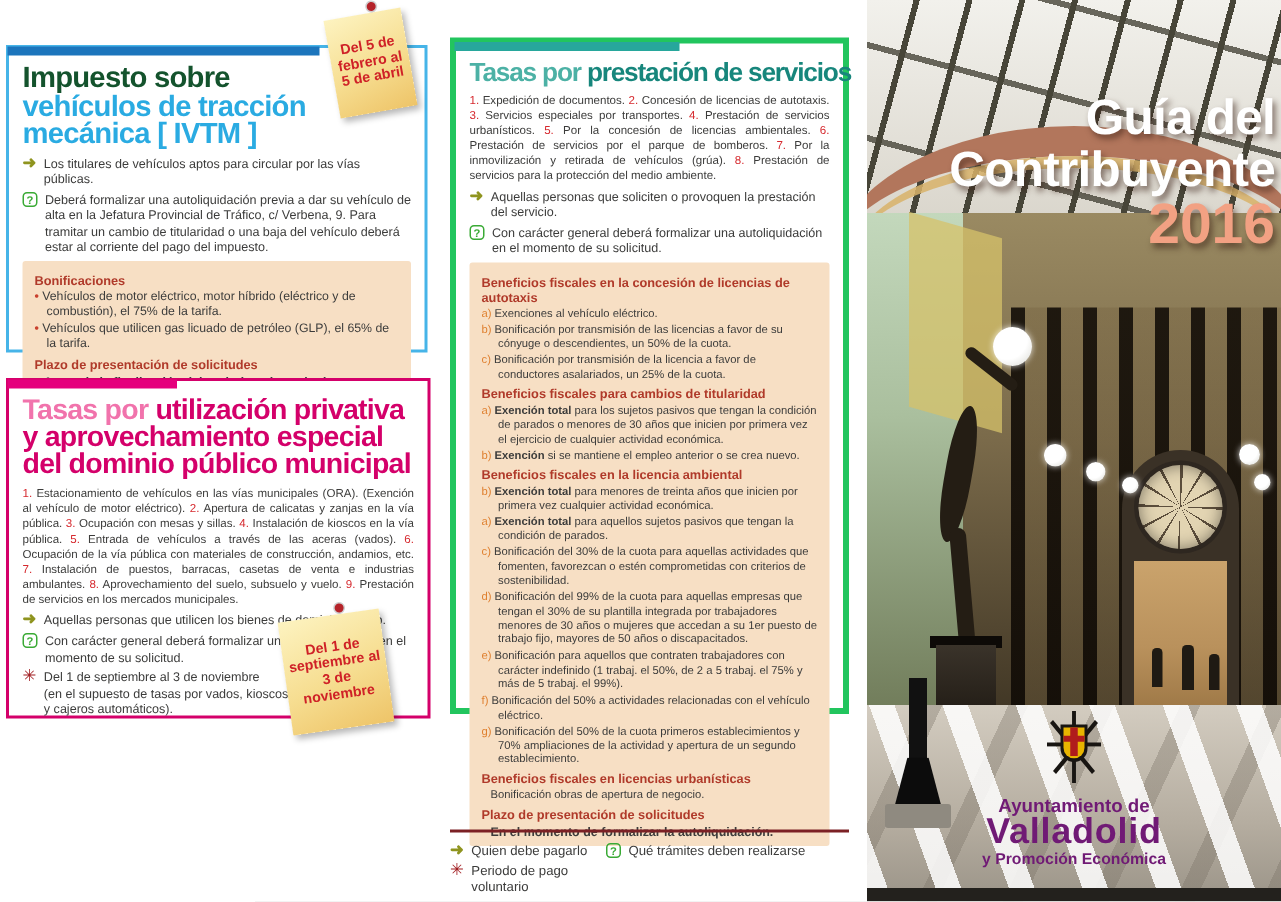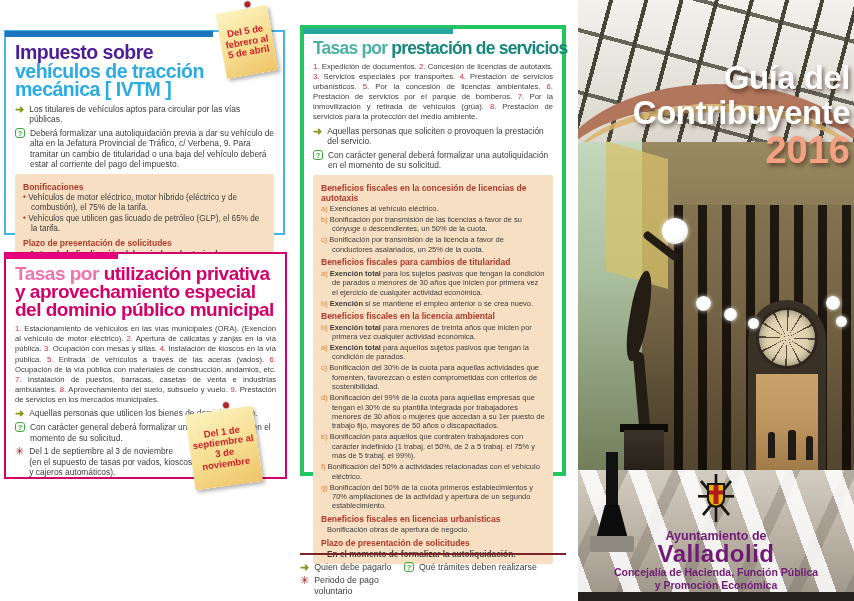--- a/index.html
+++ b/index.html
@@ -14,21 +14,21 @@
   #serv-box  { left:300px; top:25px; width:266px; height:451px; border:4px solid #22c55e; }
   .tab { position:absolute; top:-1px; left:-1px; height:6px; }
   #ivtm-box .tab { width:208px; background:#1c75bc; }
   #priv-box .tab { width:113px; background:#e5007d; }
   #serv-box .tab { width:150px; background:#27a79c; }
   .bx-in { padding:10px 9px 5px; }
   h2 { font-weight:bold; line-height:.95; letter-spacing:-0.5px; margin:1px 0 5px; }
   #ivtm-box h2 { font-size:19.5px; width:225px; }
   #priv-box h2 { font-size:19px; }
   #serv-box h2 { font-size:17.5px; letter-spacing:-0.8px; white-space:nowrap; }
-  #ivtm-box .t1 { color:#4c1d95; } #ivtm-box .t2 { color:#2aabe2; }
+  #ivtm-box .t1 { color:#14532d; } #ivtm-box .t2 { color:#2aabe2; }
   #priv-box .t1 { color:#f173ac; } #priv-box .t2 { color:#d4006a; }
   #serv-box .t1 { color:#4cb1a5; } #serv-box .t2 { color:#17867c; }
   .item { display:flex; gap:5px; margin:3px 0; font-size:8.4px; line-height:1.25; }
   .ic-arrow { color:#8f941f; font-size:11px; line-height:1; font-weight:bold; flex:none; }
   .ic-q { width:10px; height:10px; border:1px solid #3aaa35; border-radius:3px; color:#3aaa35;
           font-size:7.5px; font-weight:bold; text-align:center; line-height:9px; flex:none; }
   .ic-star { color:#a11d21; font-size:11px; line-height:1; flex:none; }
   .peach { background:#f7dfc4; border-radius:2px; padding:5px 8px; margin:4px 0; }
   .ph { color:#b03a2a; font-weight:bold; font-size:8.5px; margin:3px 0 1px; }
   .bl { padding-left:8px; text-indent:-8px; font-size:8.2px; line-height:1.25; margin:1px 0; }
@@ -286,18 +286,17 @@
           <path d="M6 6 L34 40 L32 42 L4 8 Z"></path>
           <path d="M34 6 L6 40 L8 42 L36 8 Z"></path>
         </g>
         <path d="M11 9 h18 v16 a9 9 0 0 1 -18 0 Z" fill="#181512"></path>
         <path d="M13 11 h14 v13.5 a7 7 0 0 1 -14 0 Z" fill="#e8b400"></path>
         <rect x="17.5" y="11" width="5" height="19" fill="#b01c1c"></rect>
         <rect x="13" y="16.5" width="14" height="4" fill="#b01c1c"></rect>
       </svg>
       <div class="b1">Ayuntamiento de</div>
       <div class="b2">Valladolid</div>
-      <div class="b3">Concejalía de Hacienda, Función Pública</div>
       <div class="b3">y Promoción Económica</div>
     </div>
   </div>
 
 </div>
 
 </body></html>

